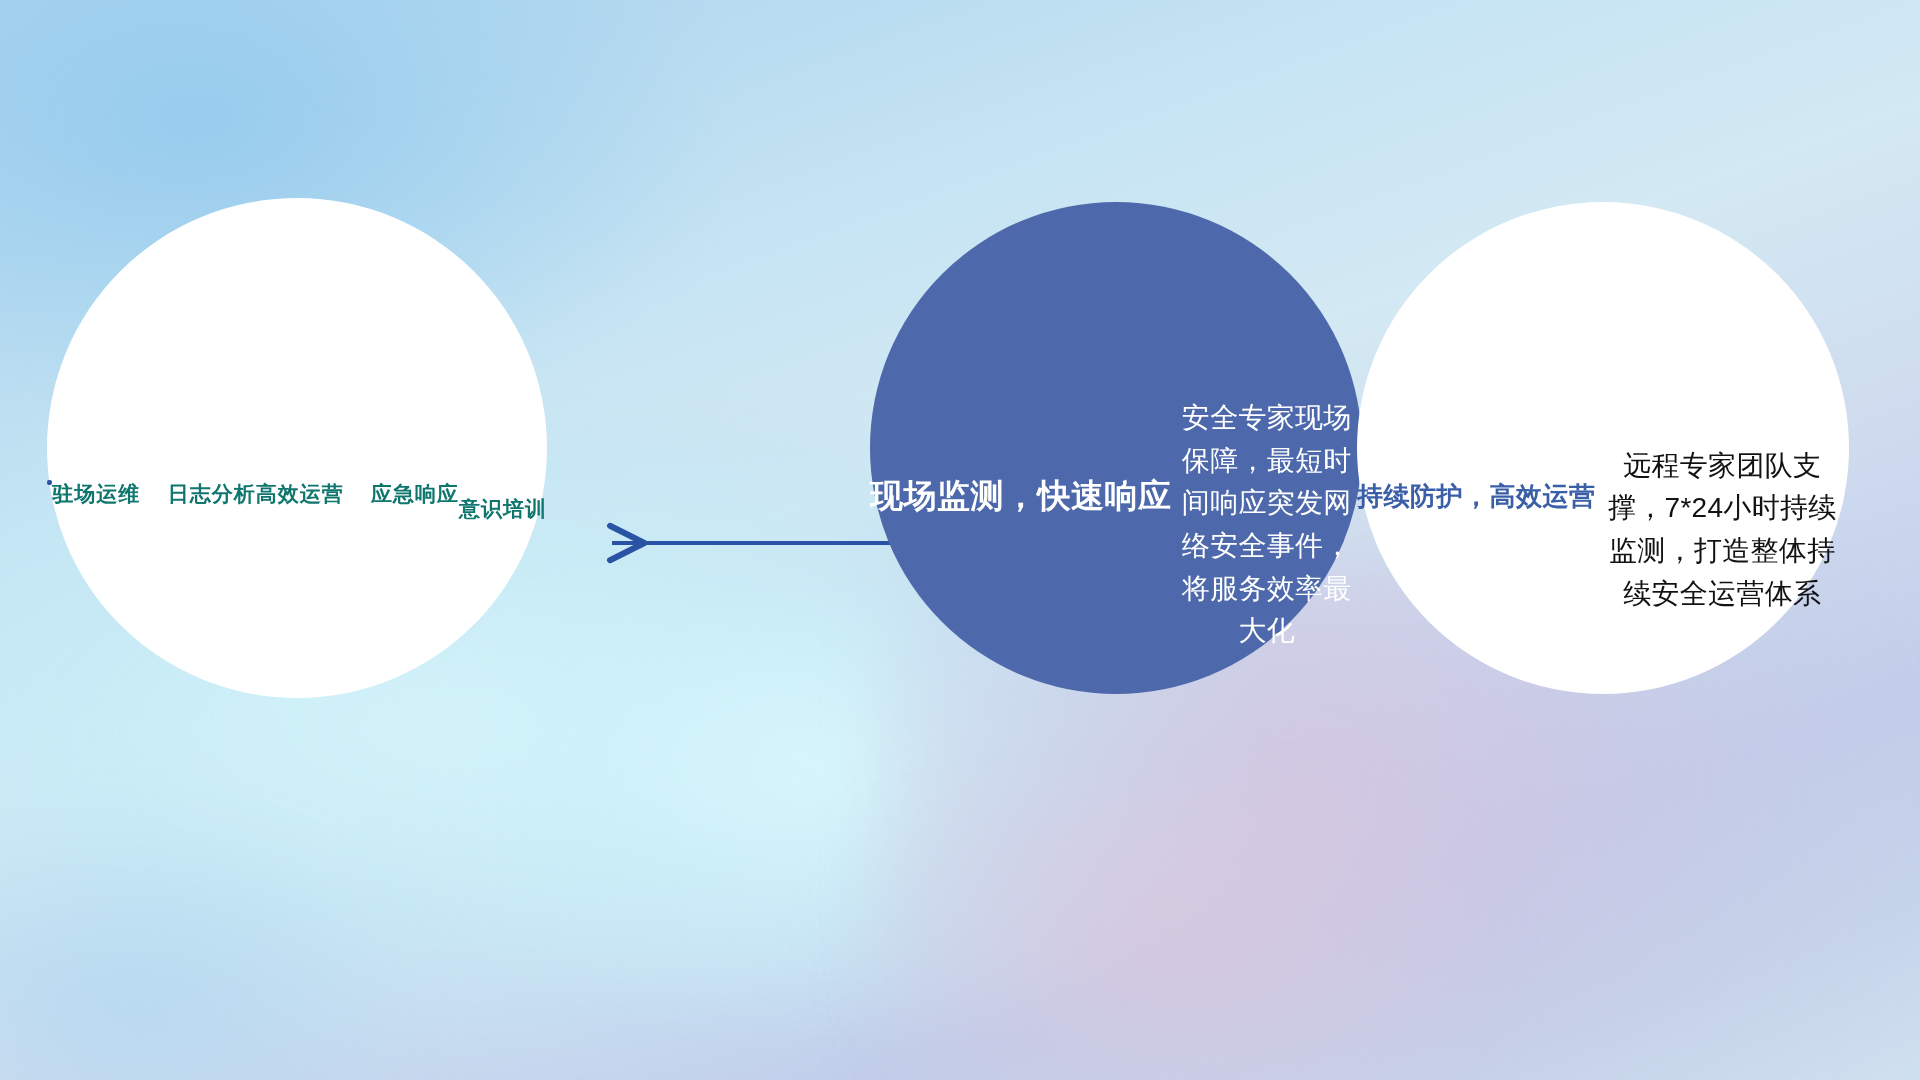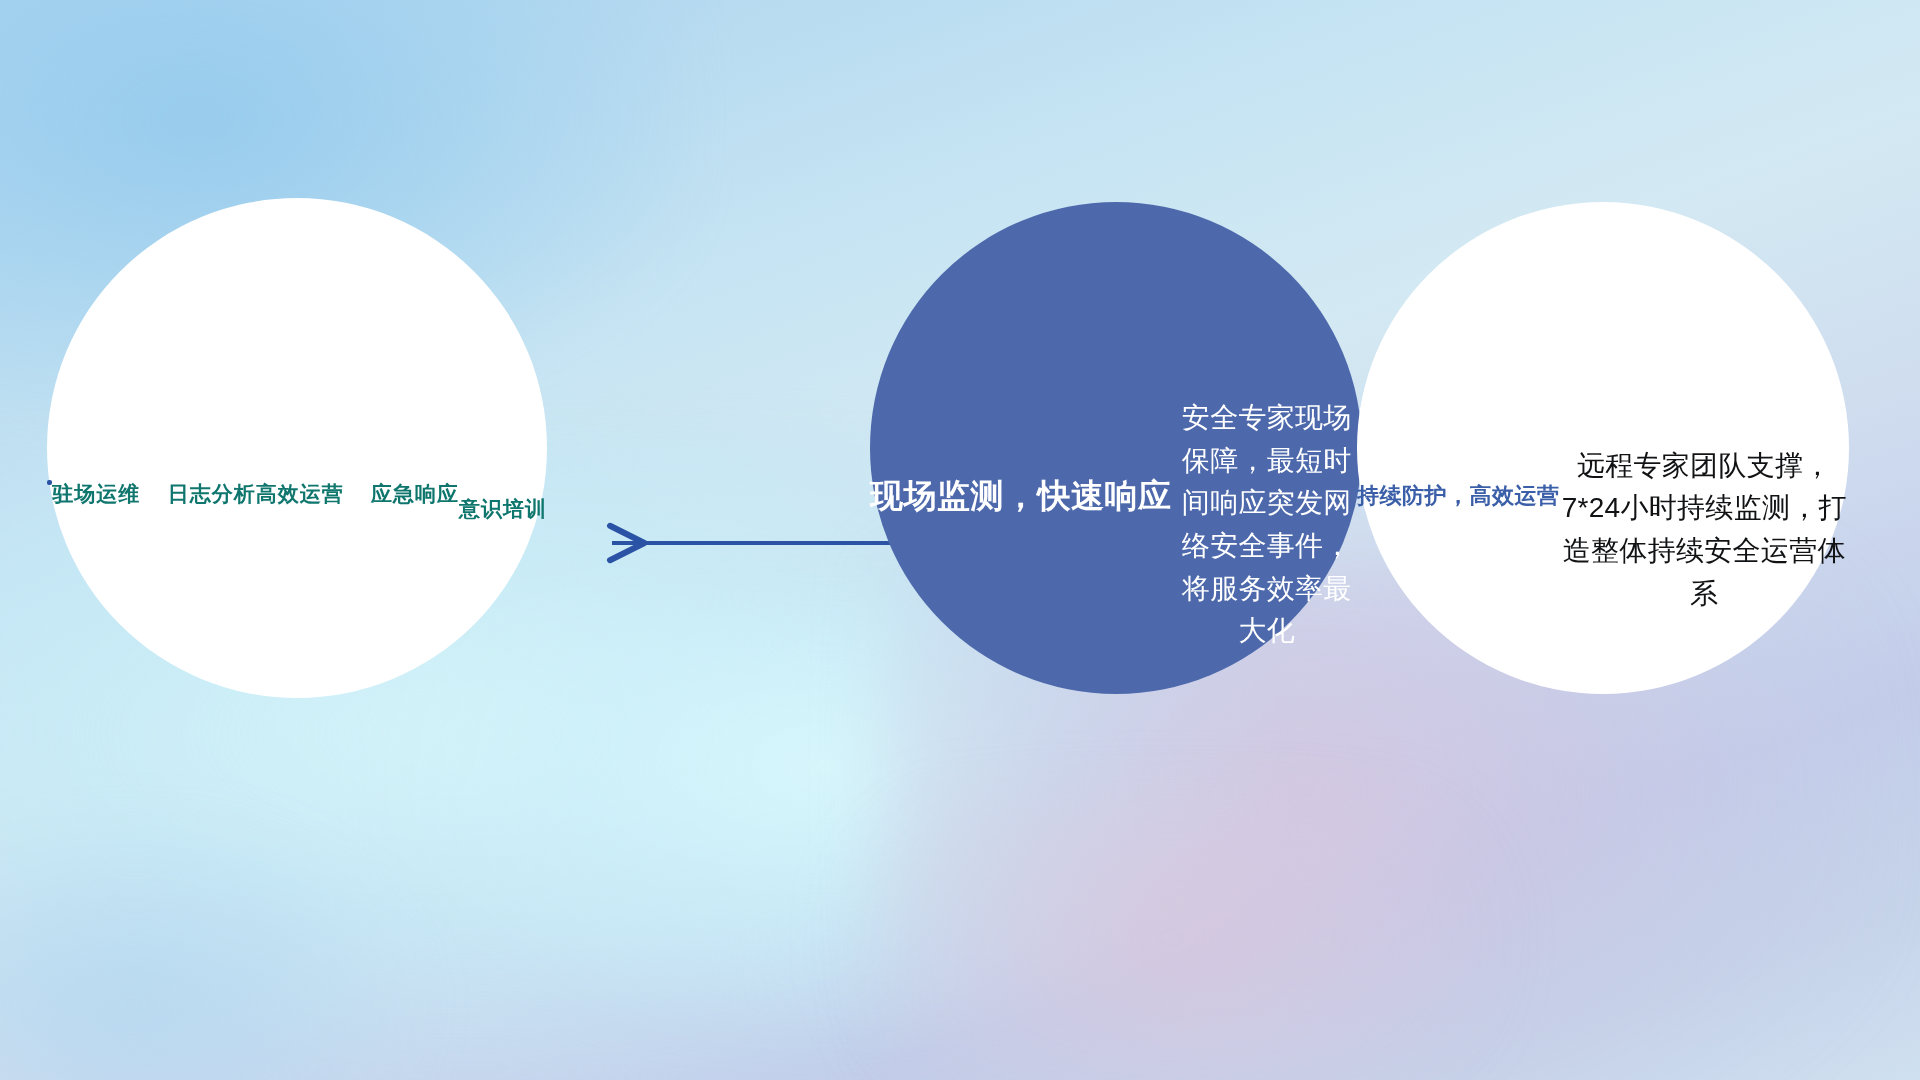--- a/index.html
+++ b/index.html
@@ -171,21 +171,21 @@
   #circle-right {
     left: 1357px;
     top: 202px;
     width: 492px;
     height: 492px;
     background: #ffffff;
     z-index: 5;
     padding-top: 96px;
   }
   #circle-right .headline {
-    font-size: 22px;
+    font-size: 26px;
     font-weight: bold;
     color: #3a5fa8;
     letter-spacing: 0.5px;
     line-height: 1.1;
     white-space: nowrap;
   }
   #circle-right .body {
     margin-top: 68px;
     font-size: 28px;
     color: #111214;

